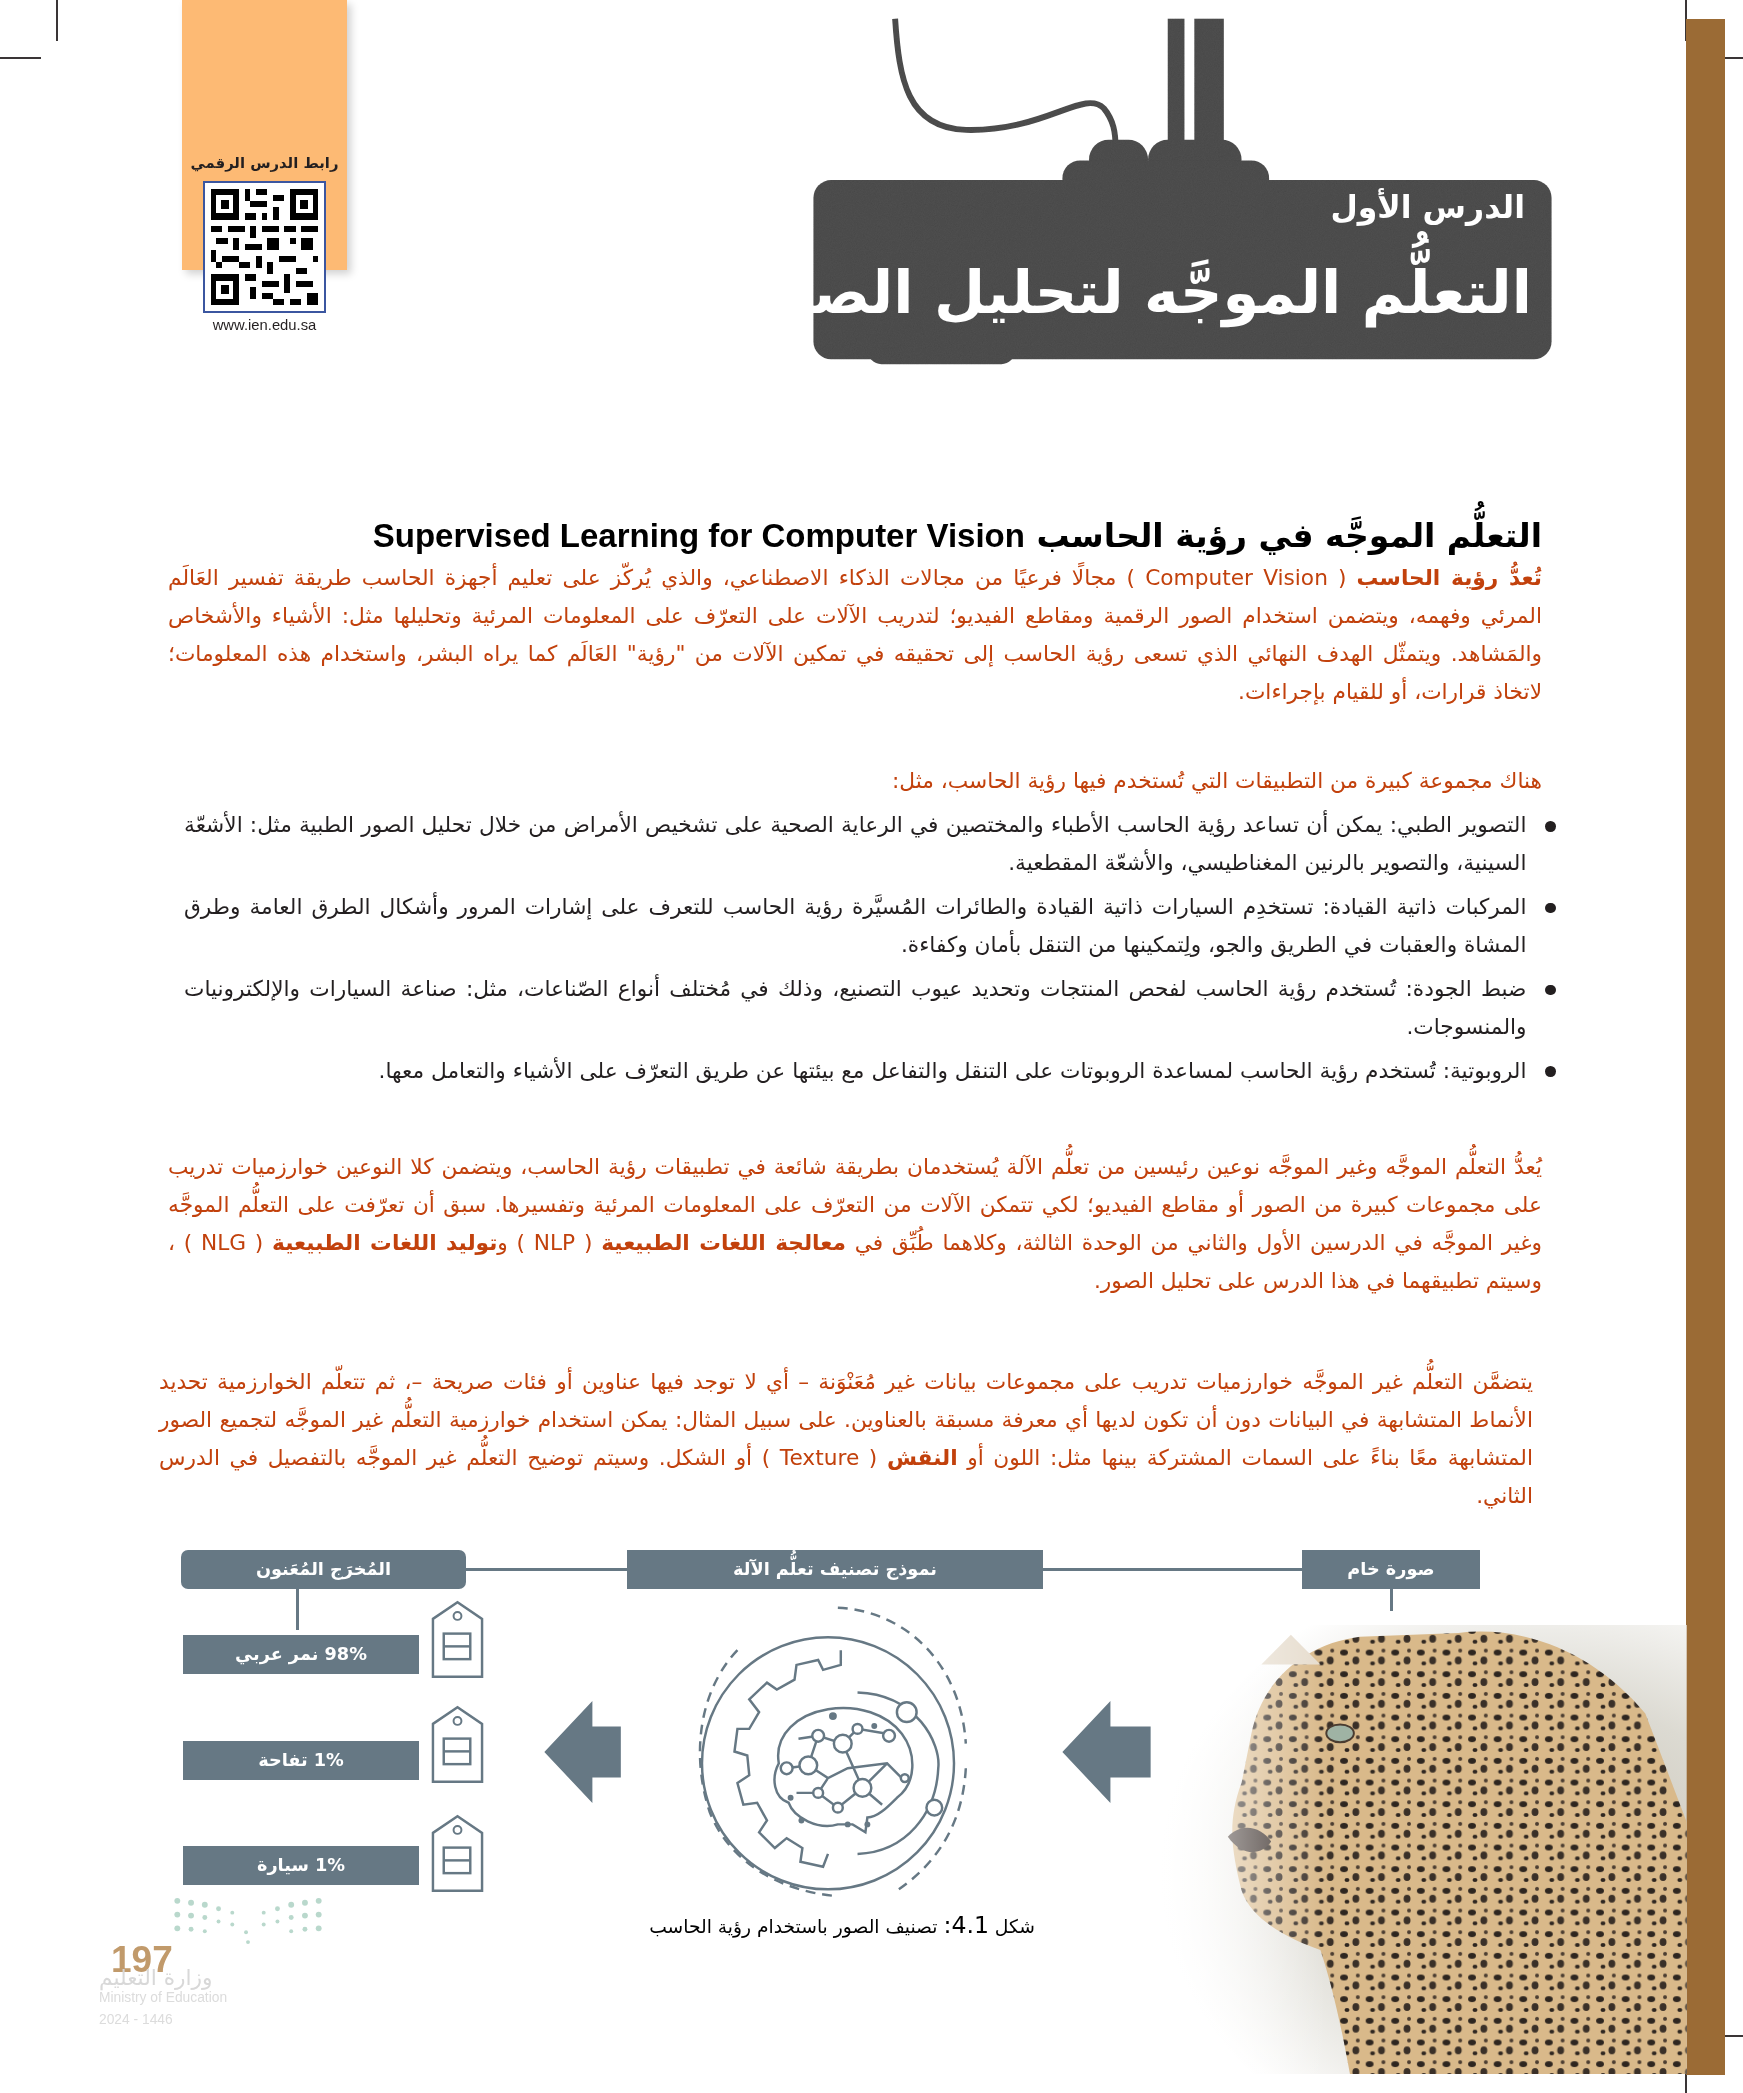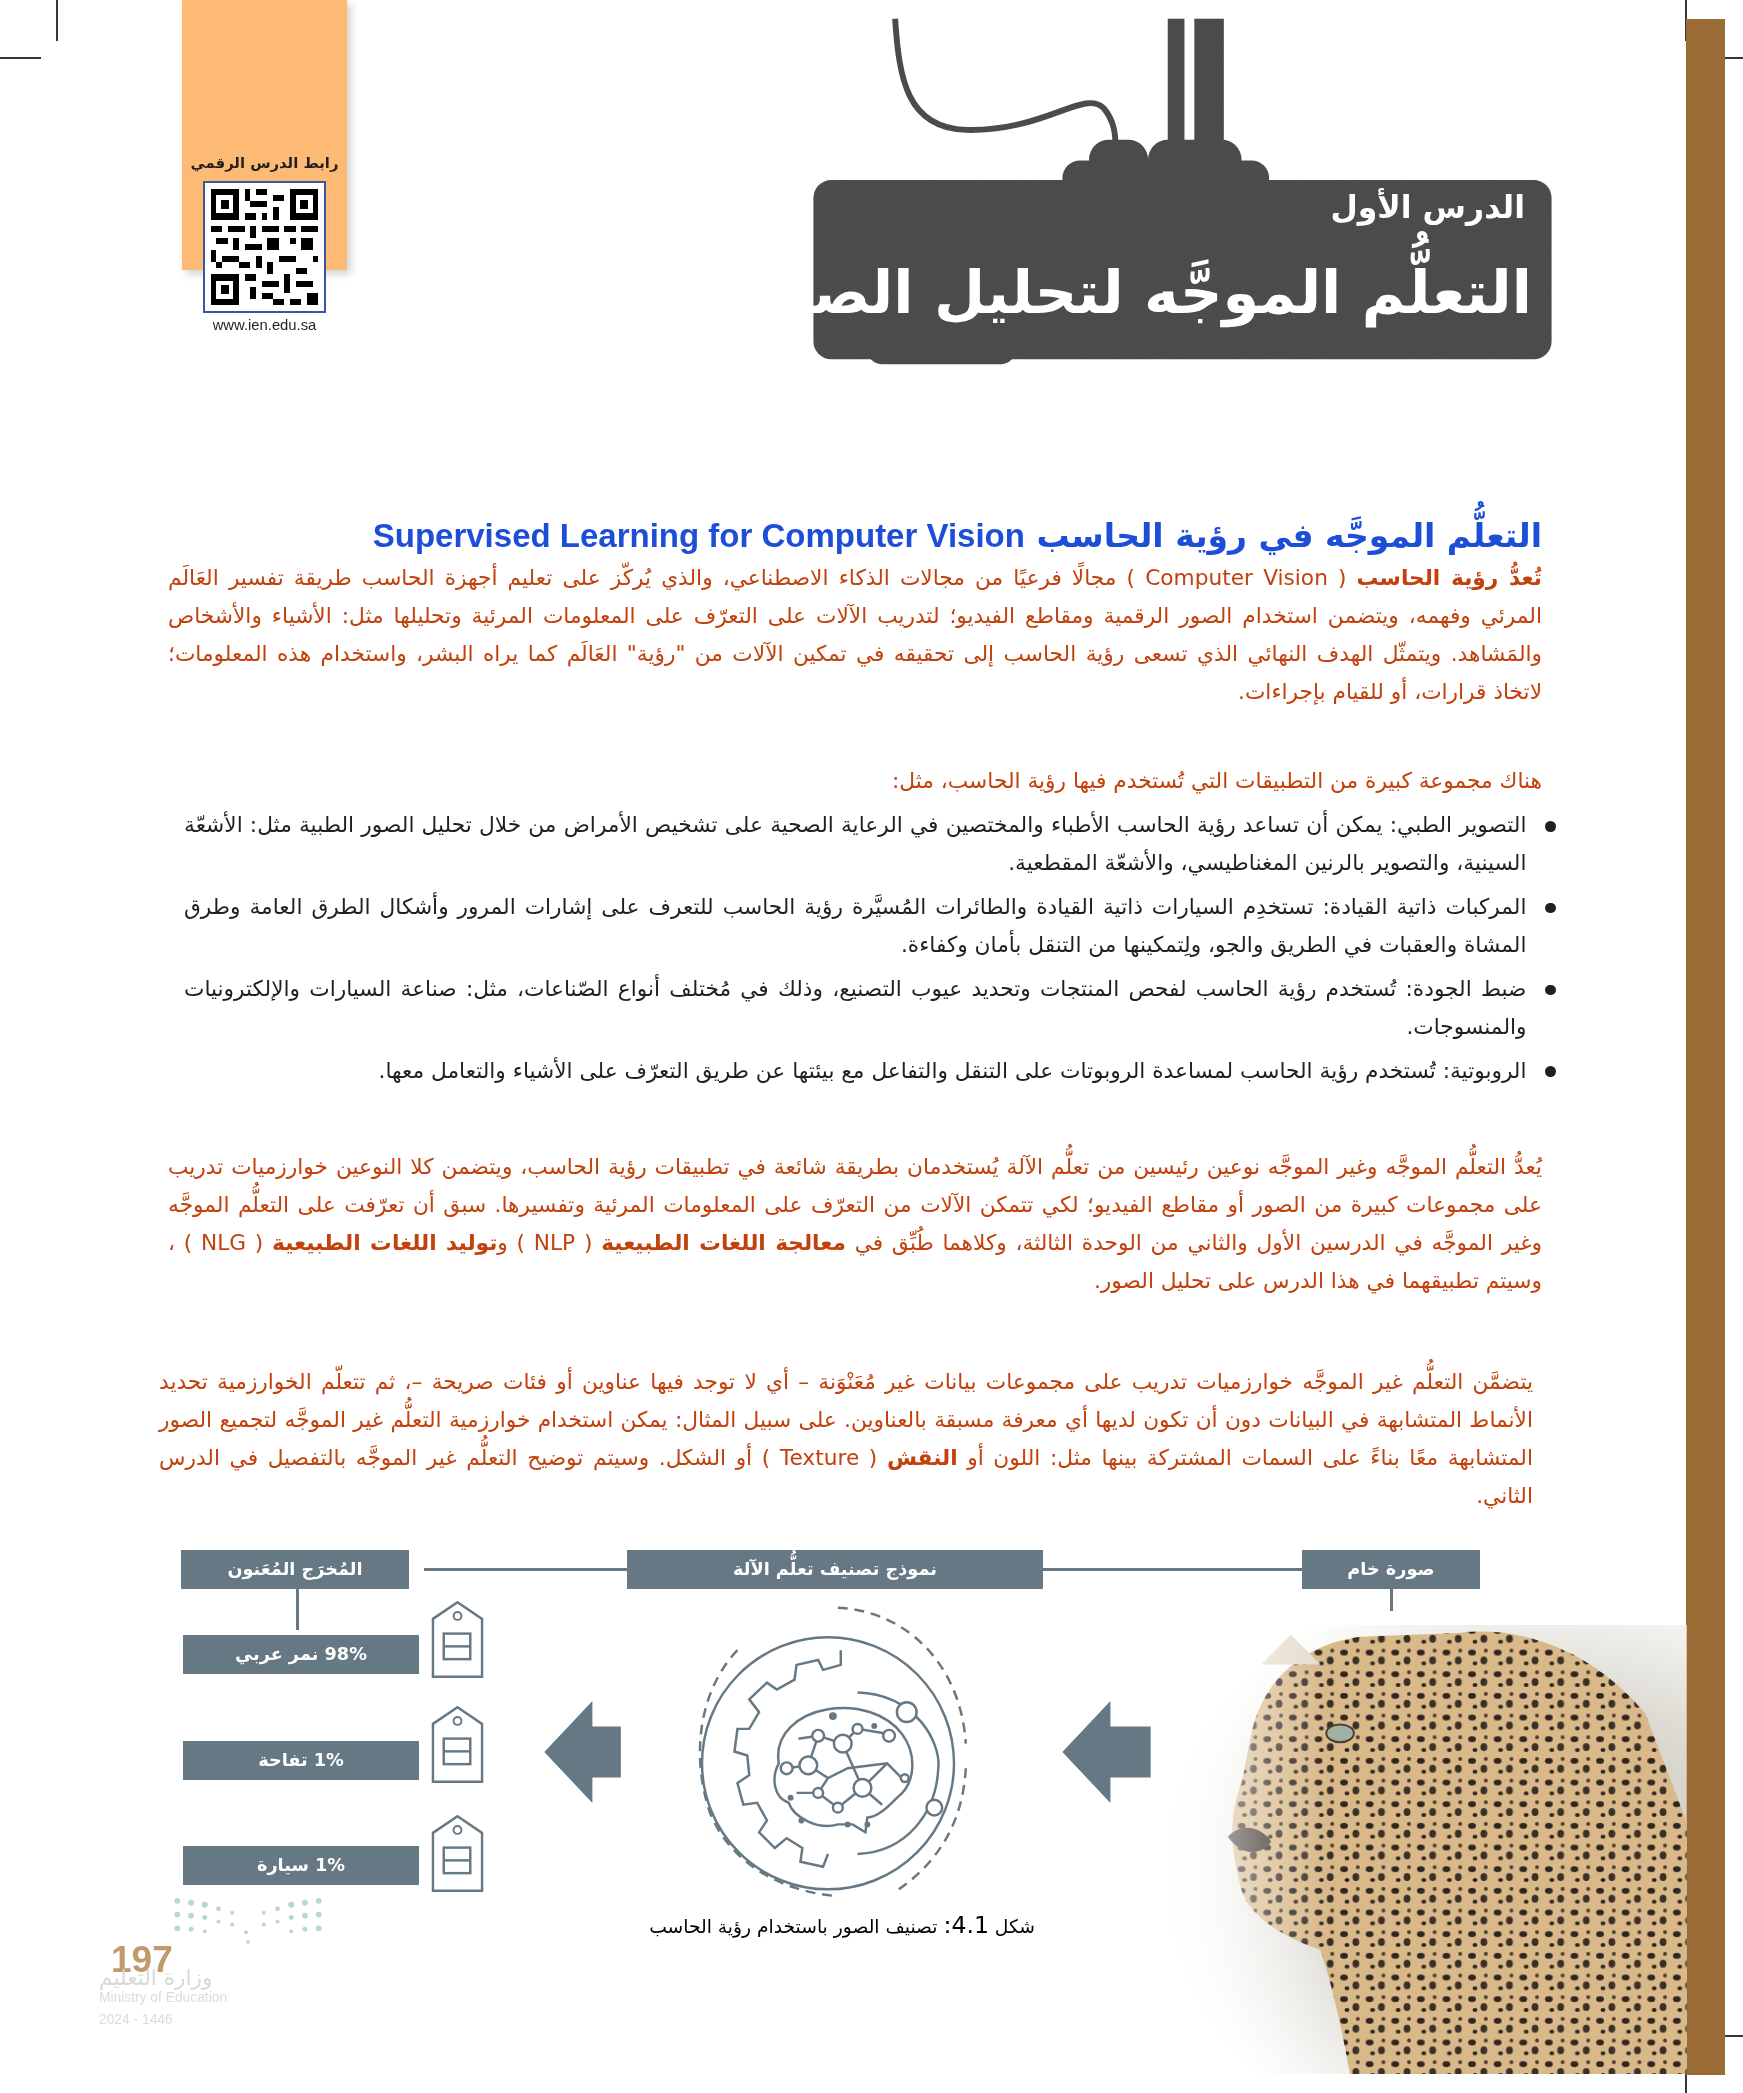--- a/index.html
+++ b/index.html
@@ -22,21 +22,21 @@
   .qr-box { position:absolute; left:20.7px; top:181px; width:123px; height:132px; border:2px solid #3b56a0; box-sizing:border-box; background:#fff; }
   .qr-url { position:absolute; top:317px; width:100%; text-align:center; font-size:14.8px; font-family:"Liberation Sans", sans-serif; color:#231f20; }
 
   
   .banner-svg { position:absolute; left:808px; top:0; }
   .lesson-label { position:absolute; right:219px; top:189px; color:#fff; font-size:31.5px; font-weight:bold; direction:rtl; font-family:"DejaVu Sans", sans-serif; }
   .lesson-title { position:absolute; right:212px; top:258px; color:#fff; font-size:59px; font-weight:bold; direction:rtl; font-family:"DejaVu Sans", sans-serif; letter-spacing:-1px; }
 
   
   .section-title {
-    position:absolute; right:202px; top:516px; font-size:33px; font-weight:bold; color:#1d4ed8;
+    position:absolute; right:202px; top:516px; font-size:33px; font-weight:bold; color:#000000;
     direction:rtl; white-space:nowrap; font-family:"DejaVu Sans", sans-serif;
   }
   .section-title .en { font-family:"Liberation Sans", sans-serif; font-weight:bold; }
   .para {
     position:absolute; right:202px; width:1374px; direction:rtl; text-align:justify; text-align-last:right;
     font-size:21.7px; line-height:38px; color:#c2410c;
   }
   .para b { font-weight:bold; }
   .bullets { position:absolute; right:186px; width:1374px; top:806px; list-style:none; margin:0; padding:0; direction:rtl; }
   .bullets li { position:relative; padding-right:31.5px; font-size:21.7px; line-height:38px; text-align:justify; text-align-last:right; margin-bottom:5.9px; }
@@ -214,21 +214,21 @@
       <path d="M96 215 C 110 200, 130 205, 140 220 C 130 235, 110 235, 96 215 Z" fill="#3a2f2a"></path>
       <rect width="562" height="456" fill="url(#fadeL)"></rect>
     </svg>
   </div>
 
   <div class="line-h" style="left:424px;top:1568px;width:207px;"></div>
   <div class="line-h" style="left:1034px;top:1568px;width:276px;"></div>
   <div class="line-v" style="left:296px;top:1589px;height:41px;"></div>
   <div class="line-v" style="left:1390px;top:1589px;height:21.7px;"></div>
 
-  <div class="fig-label" style="left:181px;top:1550px;width:228px;">المُخرَج المُعَنون</div>
+  <div class="fig-label" style="left:181px;top:1550px;width:285px;border-radius:7px;">المُخرَج المُعَنون</div>
   <div class="fig-label" style="left:627px;top:1550px;width:416px;">نموذج تصنيف تعلُّم الآلة</div>
   <div class="fig-label" style="left:1302px;top:1550px;width:178px;">صورة خام</div>
 
   <div class="fig-label" style="left:183px;top:1635px;width:236px;">98% نمر عربي</div>
   <div class="fig-label" style="left:183px;top:1741px;width:236px;">1% تفاحة</div>
   <div class="fig-label" style="left:183px;top:1846px;width:236px;">1% سيارة</div>
 
   <svg class="abs" style="left:430px;top:1599px;" width="55" height="81" viewBox="0 0 56 82">
     <path d="M3 20 L28 3 L53 20 L53 79 L3 79 Z" fill="#fff" stroke="#667884" stroke-width="2.5"></path>
     <circle cx="28" cy="17" r="4" fill="none" stroke="#667884" stroke-width="2"></circle>

